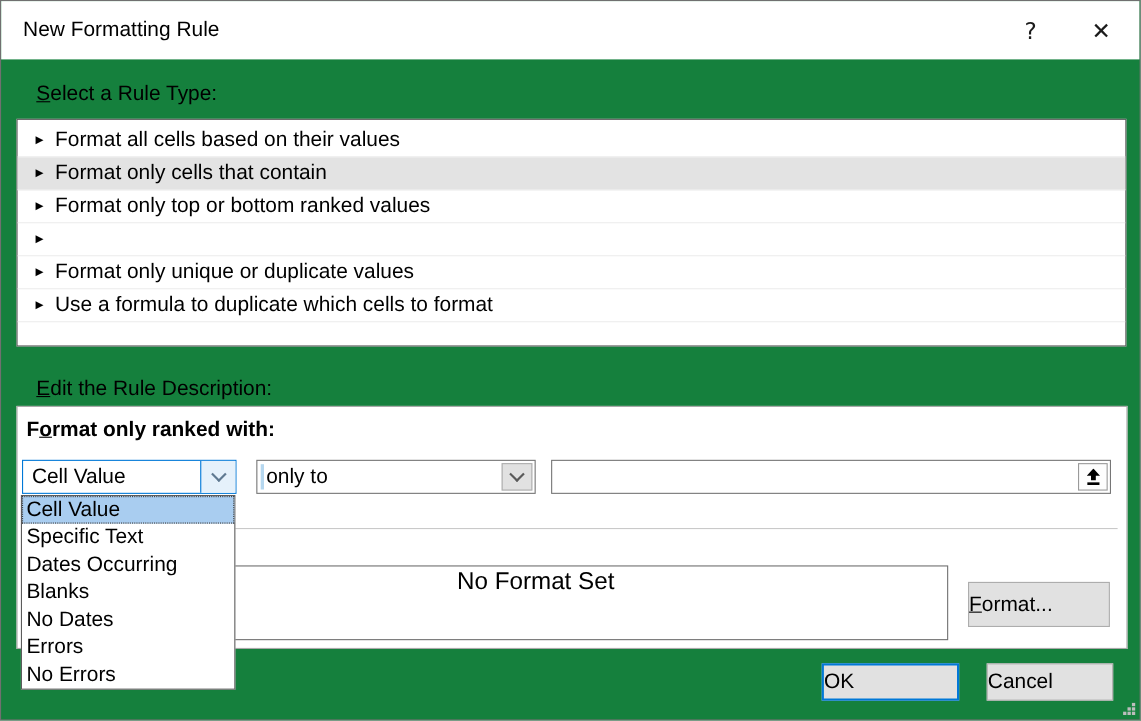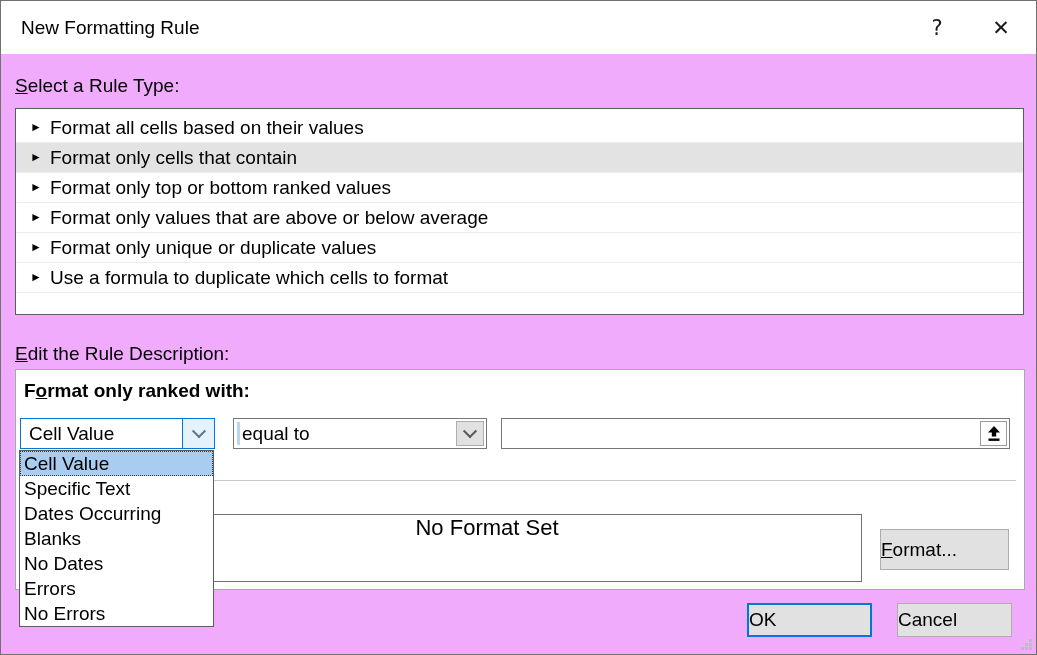--- a/index.html
+++ b/index.html
@@ -1,33 +1,33 @@
 <!DOCTYPE html>
 <html><head>
 <meta charset="utf-8">
 <style>
   * { margin:0; padding:0; box-sizing:border-box; }
   html,body { background:#cfcfcf; }
   body { font-family:"Liberation Sans","DejaVu Sans",sans-serif; color:#000; }
 
   .dialog {
     position:relative; width:1037px; height:655px;
-    background:#f0abfc; border:1px solid #707070; overflow:hidden;
+    background:#15803d; border:1px solid #707070; overflow:hidden;
   }
 
   
   .titlebar { position:absolute; left:0; top:0; width:100%; height:53px; background:#ffffff; }
   .title { position:absolute; left:20px; top:0; line-height:53px; font-size:19px; }
   .tb-btn { position:absolute; top:0; width:46px; height:53px; display:flex; align-items:center; justify-content:center; cursor:default; }
   .help-btn  { right:76px; }
   .close-btn { right:12px; }
   .tb-glyph { font-size:21px; color:#1b1b1b; font-family:"DejaVu Sans",sans-serif; }
 
   
-  .sec-label { position:absolute; left:14px; font-size:19px; }
+  .sec-label { position:absolute; left:32px; font-size:19px; }
   .select-label { top:74px; }
   .edit-label   { top:342px; }
   .accel { text-decoration:underline; }
 
   
   .rule-list {
     position:absolute; left:14px; top:107px; width:1009px; height:207px;
     background:#ffffff; border:1px solid #5c5c5c; padding-top:4px;
   }
   .rule-item {
@@ -129,21 +129,20 @@
     <div class="rule-item selected">
       <span class="rule-arrow">►</span>
       <span>Format only cells that contain</span>
     </div>
     <div class="rule-item">
       <span class="rule-arrow">►</span>
       <span>Format only top or bottom ranked values</span>
     </div>
     <div class="rule-item">
       <span class="rule-arrow">►</span>
-      <span>Format only values that are above or below average</span>
     </div>
     <div class="rule-item">
       <span class="rule-arrow">►</span>
       <span>Format only unique or duplicate values</span>
     </div>
     <div class="rule-item">
       <span class="rule-arrow">►</span>
       <span>Use a formula to duplicate which cells to format</span>
     </div>
   </div>
@@ -155,21 +154,21 @@
 
     <div class="combo combo-type">
       <span class="combo-text">Cell Value</span>
       <div class="combo-btn">
         <span class="chev"></span>
       </div>
     </div>
 
     <div class="combo combo-op">
       <span class="text-caret"></span>
-      <span class="combo-text">equal to</span>
+      <span class="combo-text">only to</span>
       <div class="combo-btn">
         <span class="chev"></span>
       </div>
     </div>
 
     <div class="value-field">
       <input class="value-input" type="text" value="" style="">
       <div class="collapse-btn">
         <svg width="14" height="16" viewBox="0 0 14 16">
           <path d="M7 0 L13 6.5 H9.2 V10.5 H4.8 V6.5 H1 Z" fill="#000"></path>

